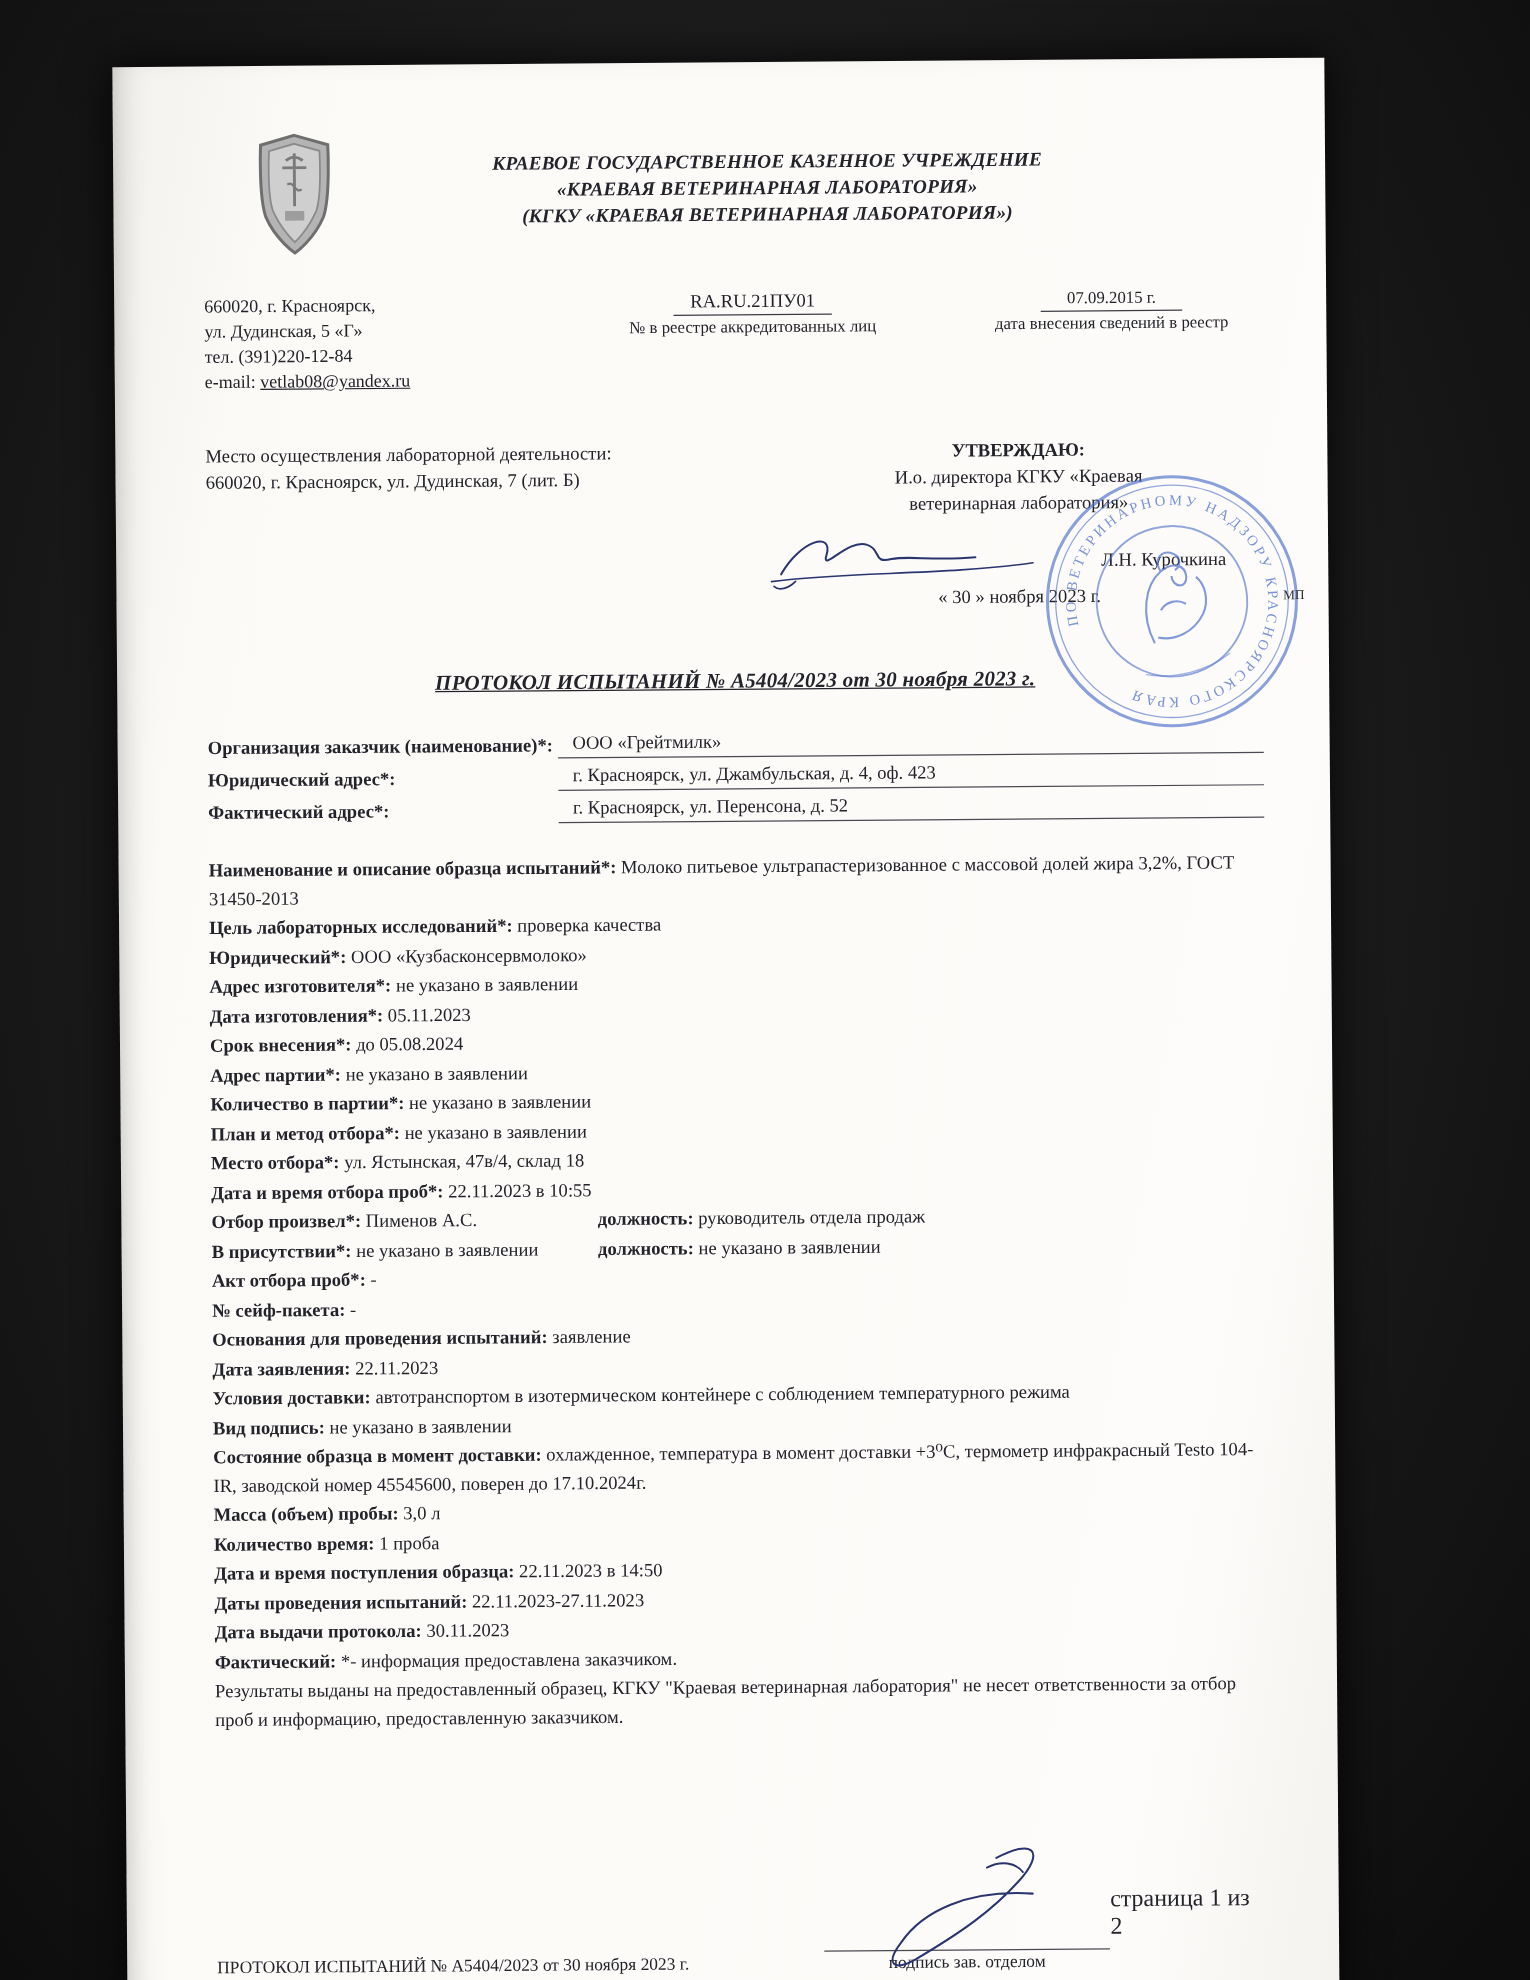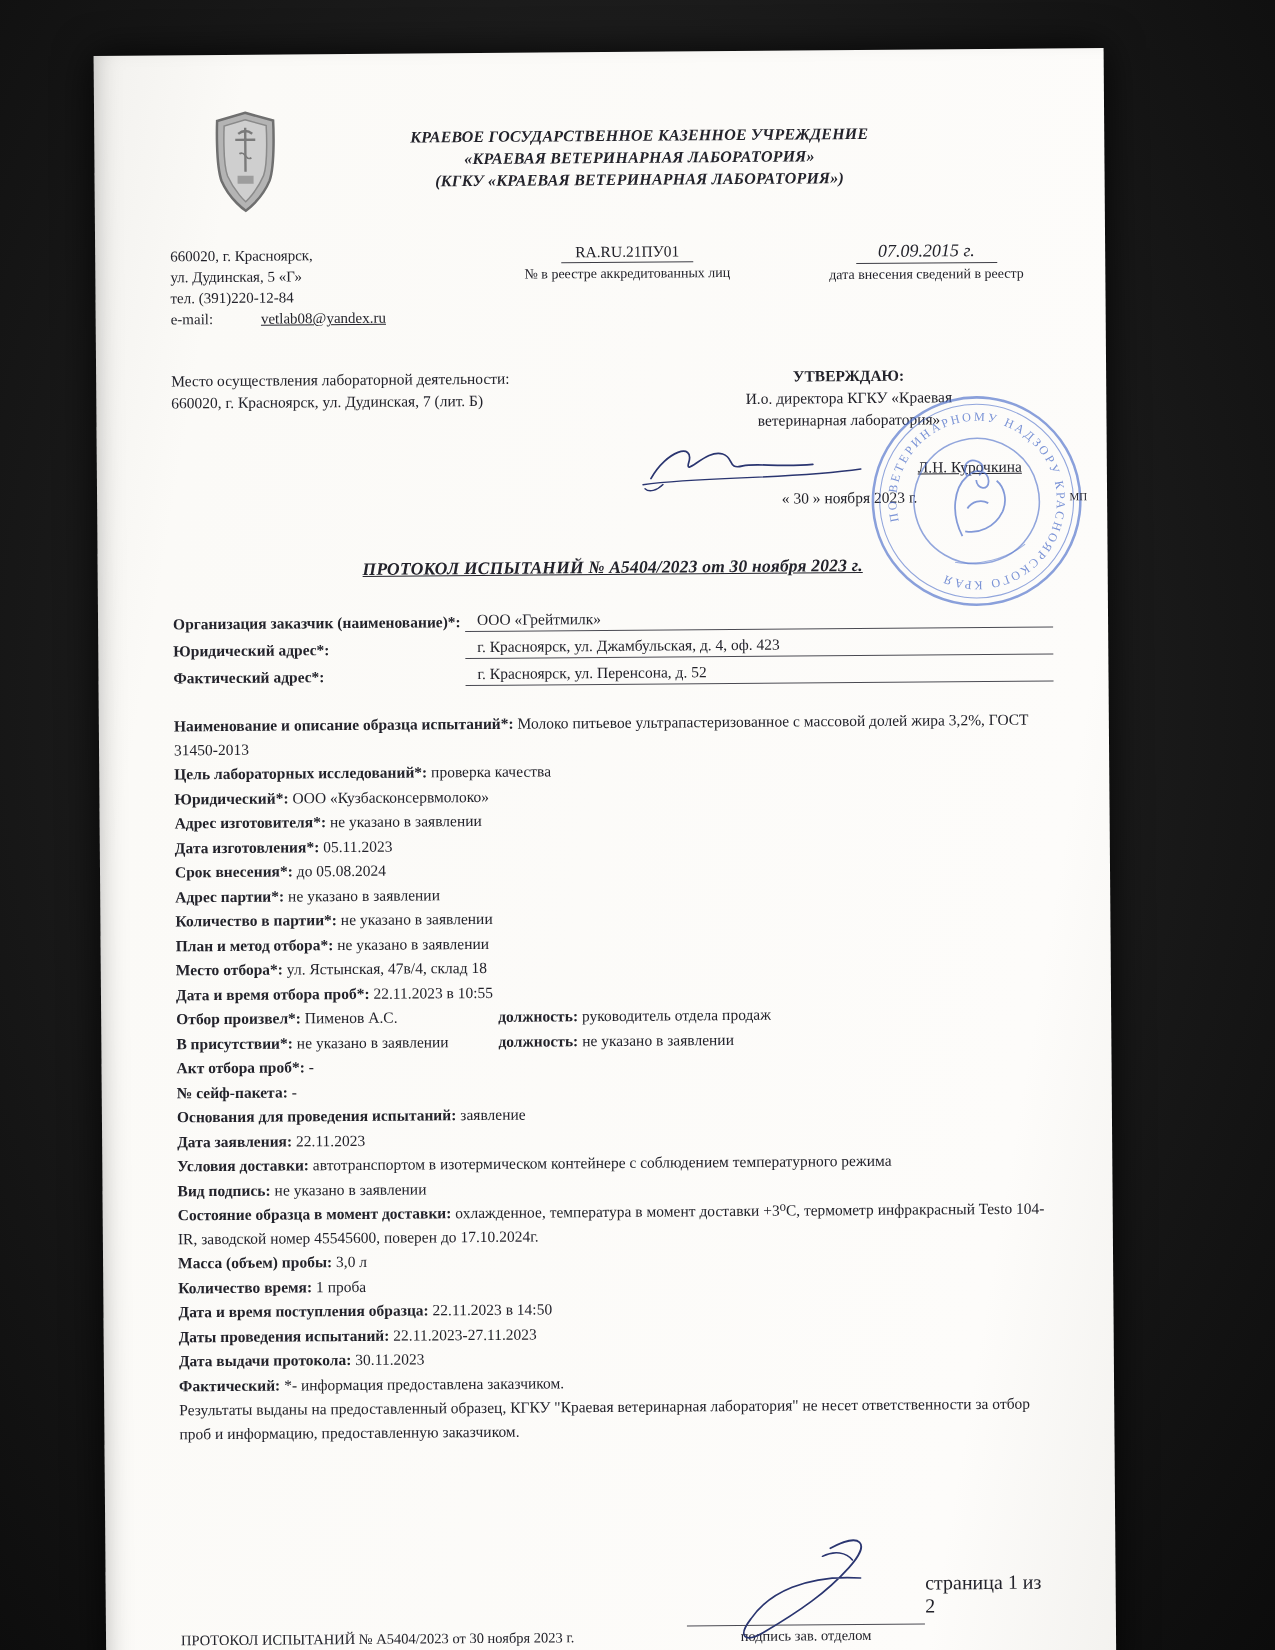--- a/index.html
+++ b/index.html
@@ -20,34 +20,34 @@
     padding:55px 55px 40px 75px;
     box-sizing:border-box;
   }
   
   .hdr{position:relative;min-height:110px;}
   .emblem{position:absolute;left:40px;top:0;width:72px;height:104px;}
   .org-title{ text-align:center; font-weight:700; font-style:italic; font-size:16px; line-height:22px; padding:18px 60px 0 120px; letter-spacing:.2px;}
   
   .contacts-row{display:flex;margin-top:26px;}
   .contact-block{width:280px;font-size:15px;line-height:21px;}
-  .email-link{text-decoration:underline;color:#23232b;margin-left:44px;}
+  .email-link{text-decoration:underline;color:#23232b;}
   .registry-col{width:300px;text-align:center;font-size:15px;margin-left:55px;}
   .registry-col .u-val{display:inline-block;border-bottom:1px solid #3c3c44;padding:0 14px 1px;font-size:15.5px;}
   .registry-col .cap{font-size:14px;margin-top:3px;}
   .reg-date-col{width:265px;text-align:center;font-size:15px;margin-left:35px;}
-  .reg-date-col .u-val{display:inline-block;border-bottom:1px solid #3c3c44;padding:0 22px 1px;font-size:18px;font-style:italic;}
+  .reg-date-col .u-val{display:inline-block;border-bottom:1px solid #3c3c44;padding:0 22px 1px;font-size:14px;}
   .reg-date-col .cap{font-size:14px;margin-top:3px;}
   
   .place-row{display:flex;margin-top:40px;}
   .activity-place{width:470px;font-size:15.5px;line-height:22px;}
   .approval{width:345px;margin-left:auto;margin-right:30px;text-align:center;font-size:15.5px;line-height:22px;position:relative;}
   .approval .sig-line{position:relative;height:52px;margin-top:4px;text-align:right;}
   .approval .sig-line svg{position:absolute;left:-40px;top:2px;}
-  .approval .sig-name{position:absolute;right:0;bottom:8px;text-decoration:underline;}
+  .approval .sig-name{position:absolute;right:0;bottom:8px;}
   .mp-mark{position:absolute;right:20px;top:442px;font-size:11px;color:#2a2a33;}
   .stamp{position:absolute;right:18px;top:338px;width:225px;height:228px;opacity:.85;pointer-events:none;}
   
   .protocol-title{ text-align:center; font-weight:700; font-style:italic; font-size:17.5px; margin-top:46px; text-decoration:underline; letter-spacing:.2px; position:relative; z-index:2;}
   
   .client-fields{margin-top:30px;font-size:15.5px;}
   .cf-row{display:flex;align-items:flex-end;margin-bottom:4px;}
   .cf-label{width:292px;font-weight:700;line-height:21px;}
   .cf-value{flex:1;border-bottom:1px solid #4a4a52;padding:0 4px 1px 12px;line-height:21px;}
   

